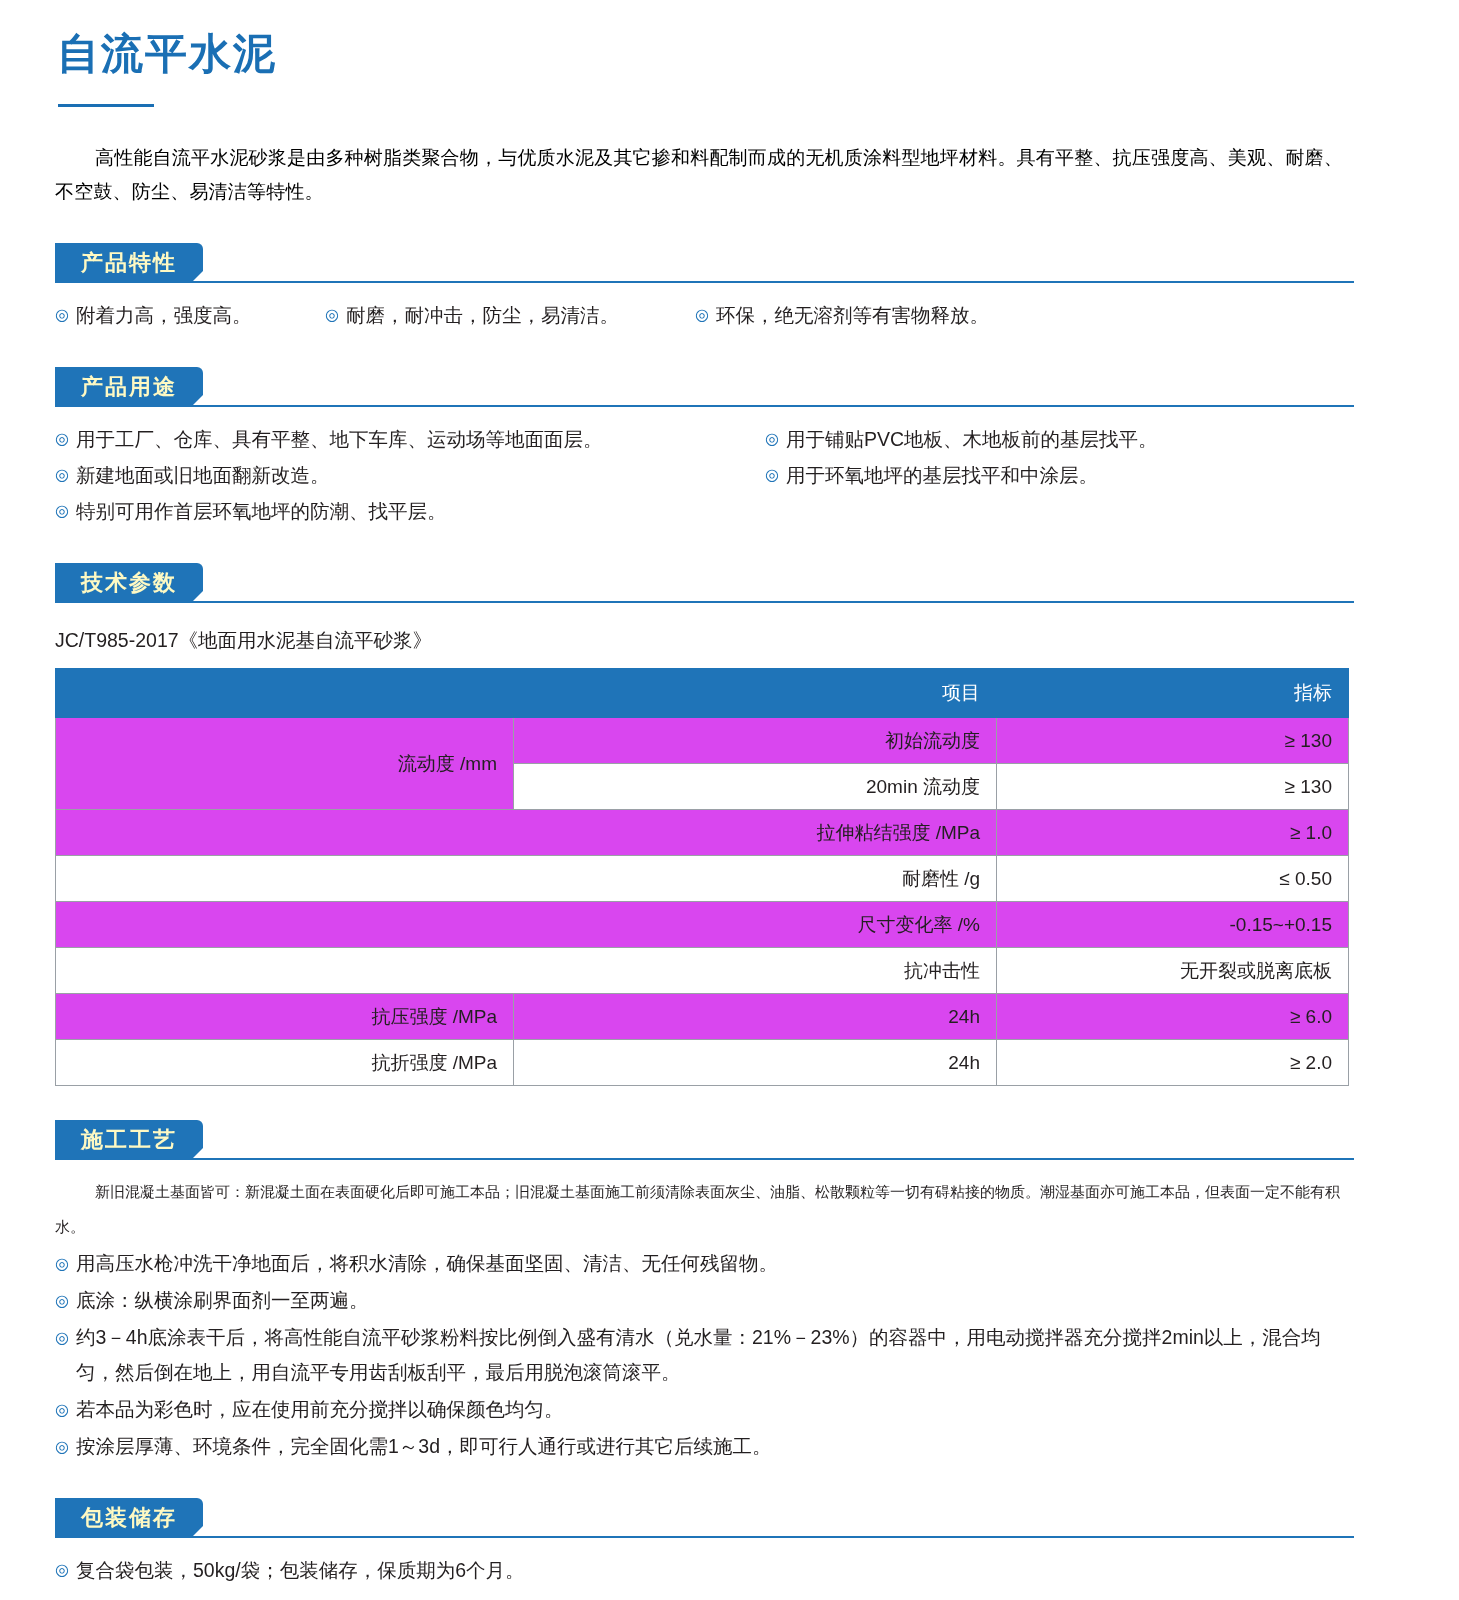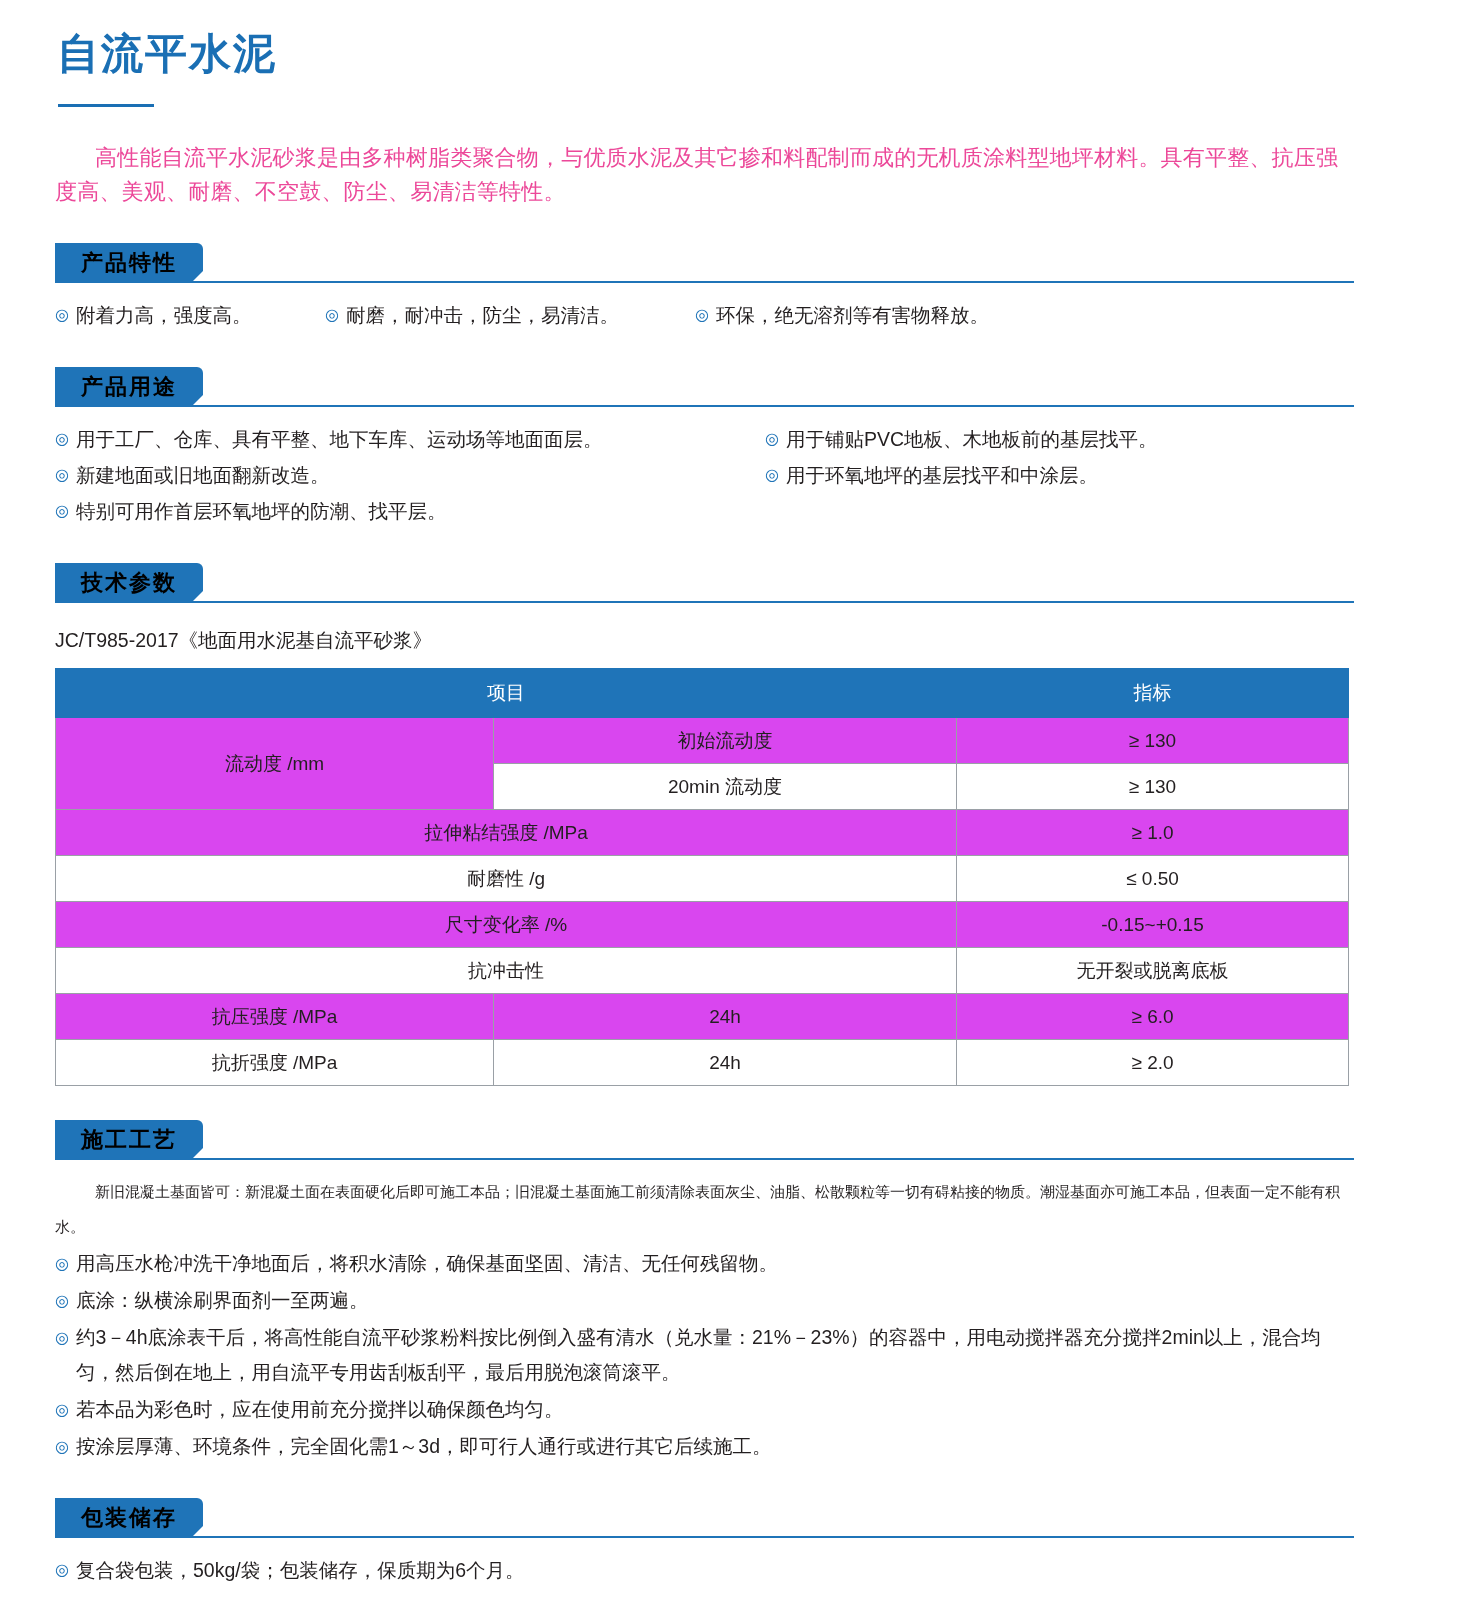--- a/index.html
+++ b/index.html
@@ -35,41 +35,41 @@
   }
   .title-rule {
     width: 96px;
     height: 3px;
     background: #1a6fb4;
     margin: 22px 0 0 3px;
   }
 
   
   .intro {
-    font-size: 22px;
+    font-size: 19px;
     line-height: 34px;
     margin: 34px 0 17px 0;
     text-indent: 40px;
     letter-spacing: 0.2px;
-    color: #ec4899;
+    color: #000000;
   }
 
   
   .section {
     margin-top: 34px;
   }
   .sec-head {
     position: relative;
     height: 40px;
   }
   .sec-tag {
     display: inline-block;
     position: relative;
     background: #1f74b8;
-    color: #000000;
+    color: #fef9c3;
     font-size: 22px;
     font-weight: bold;
     letter-spacing: 2px;
     padding: 8px 26px 9px 26px;
     box-sizing: border-box;
     height: 40px;
     line-height: 23px;
     border-radius: 0 6px 0 0;
   }
   .sec-tag::after {
@@ -130,22 +130,22 @@
     color: #231f20;
   }
   table.spec {
     border-collapse: collapse;
     width: 1294px;
     margin: 0 0 0 0;
     font-size: 19px;
   }
   table.spec th, table.spec td {
     border: 1px solid #9aa0a6;
-    text-align: center;
-    padding: 8px 6px;
+    text-align: right;
+    padding: 8px 16px;
     height: 29px;
   }
   table.spec thead th {
     background: #1f74b8;
     color: #ffffff;
     font-weight: normal;
     font-size: 19px;
     border-color: #1f74b8;
     height: 32px;
   }

